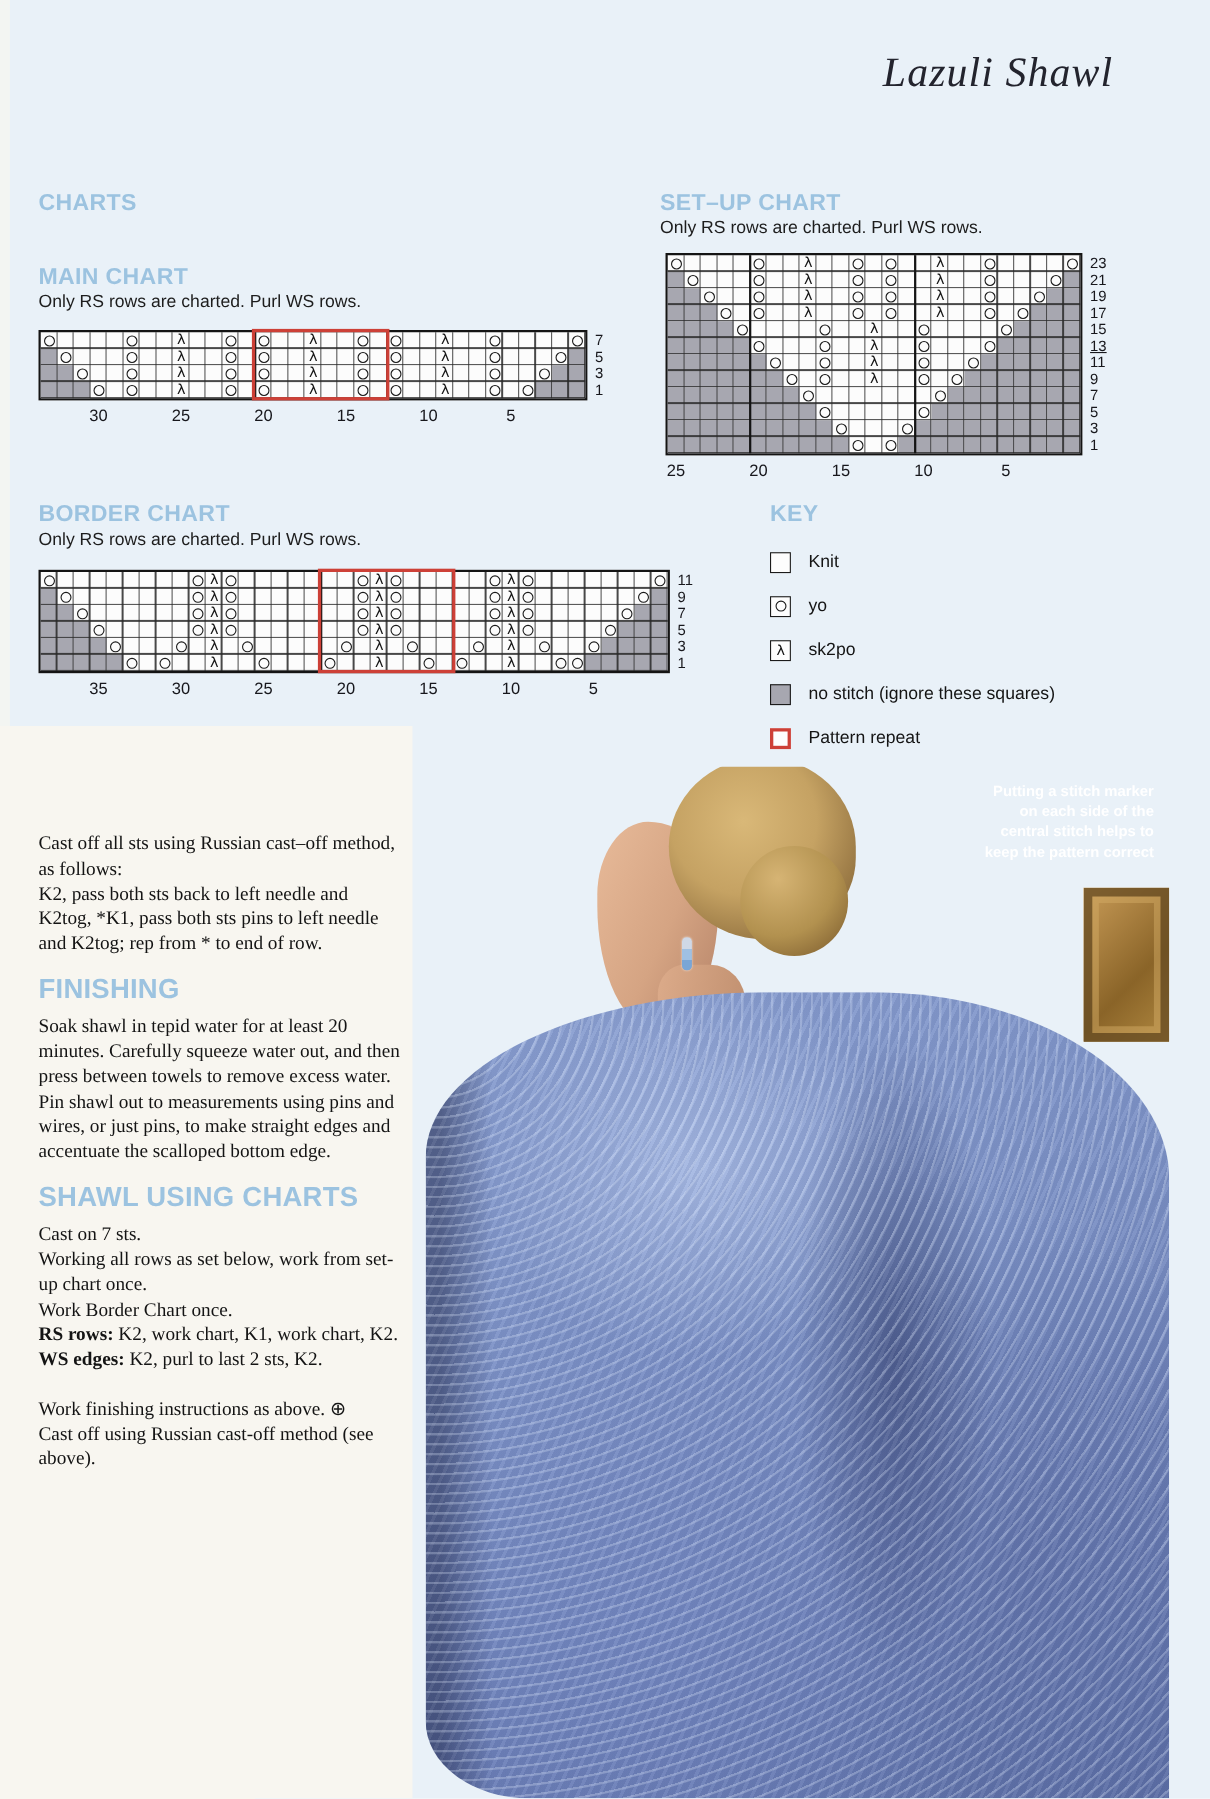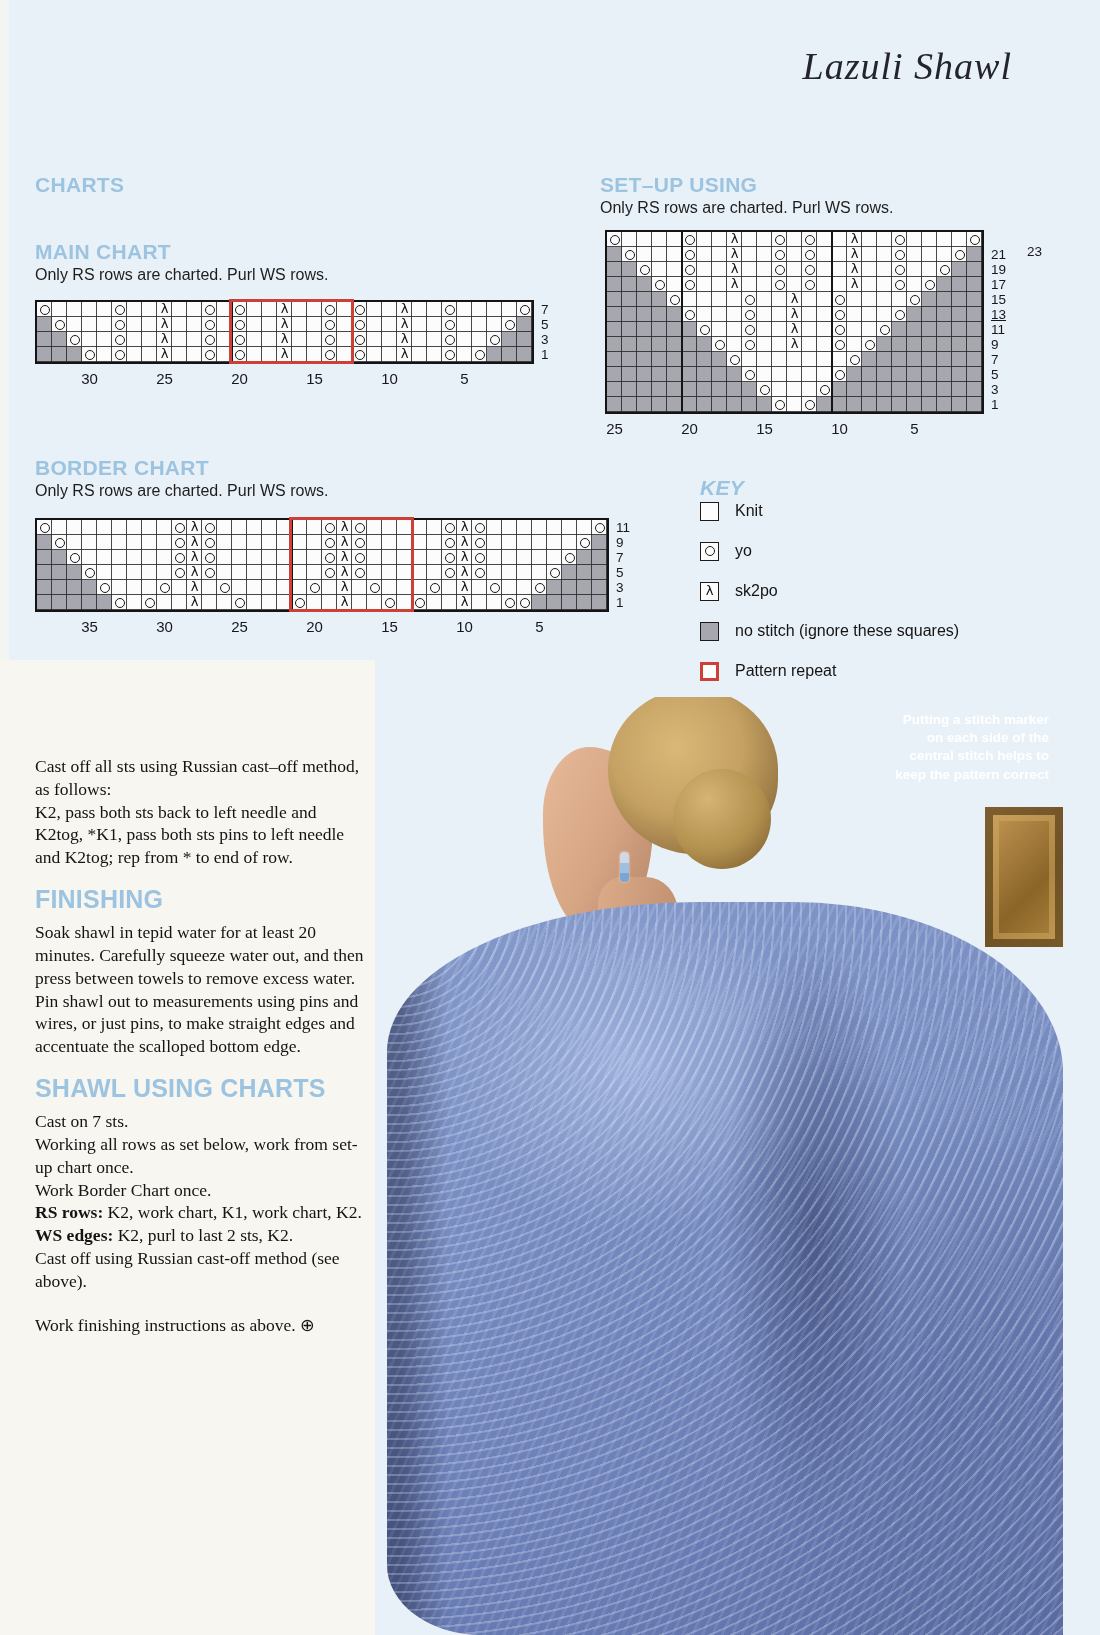--- a/index.html
+++ b/index.html
@@ -246,21 +246,21 @@
         <div class="rowlab" style="left: 504px; top: 45px;">1</div>
         <div class="collab" style="left: 52.5px; top: 68px;">30</div>
         <div class="collab" style="left: 127.5px; top: 68px;">25</div>
         <div class="collab" style="left: 202.5px; top: 68px;">20</div>
         <div class="collab" style="left: 277.5px; top: 68px;">15</div>
         <div class="collab" style="left: 352.5px; top: 68px;">10</div>
         <div class="collab" style="left: 427.5px; top: 68px;">5</div>
       </div>
     </div>
 
-  <div class="blue-h" style="left:600px;top:173px;">SET–UP USING</div>
+  <div class="blue-h" style="left:600px;top:173px;">SET–UP CHART</div>
   <div class="chart-note" style="left:600px;top:199px;">Only RS rows are charted. Purl WS rows.</div>
   <div class="chart" style="left:605px;top:230px;" id="chart-setup">
       <div class="cgrid" style="width: 375px; height: 180px;">
         <div class="cell-g" style="left: 0px; top: 15px; width: 15px; height: 15px;"></div>
         <div class="cell-g" style="left: 360px; top: 15px; width: 15px; height: 15px;"></div>
         <div class="cell-g" style="left: 0px; top: 30px; width: 15px; height: 15px;"></div>
         <div class="cell-g" style="left: 15px; top: 30px; width: 15px; height: 15px;"></div>
         <div class="cell-g" style="left: 345px; top: 30px; width: 15px; height: 15px;"></div>
         <div class="cell-g" style="left: 360px; top: 30px; width: 15px; height: 15px;"></div>
         <div class="cell-g" style="left: 0px; top: 45px; width: 15px; height: 15px;"></div>
@@ -565,21 +565,21 @@
           <div class="yo-circle"></div>
         </div>
         <div class="sym" style="left: 165px; top: 165px;">
           <div class="yo-circle"></div>
         </div>
         <div class="sym" style="left: 195px; top: 165px;">
           <div class="yo-circle"></div>
         </div>
         <div class="divider" style="left: 74px; top: 0px; height: 180px;"></div>
         <div class="divider" style="left: 224px; top: 0px; height: 180px;"></div>
-        <div class="rowlab" style="left: 384px; top: 12px; margin-left: 36px;">23</div>
+        <div class="rowlab" style="left: 384px; top: 0px;">23</div>
         <div class="rowlab" style="left: 384px; top: 15px;">21</div>
         <div class="rowlab" style="left: 384px; top: 30px;">19</div>
         <div class="rowlab" style="left: 384px; top: 45px;">17</div>
         <div class="rowlab" style="left: 384px; top: 60px;">15</div>
         <div class="rowlab" style="left: 384px; top: 75px; text-decoration: underline;">13</div>
         <div class="rowlab" style="left: 384px; top: 90px;">11</div>
         <div class="rowlab" style="left: 384px; top: 105px;">9</div>
         <div class="rowlab" style="left: 384px; top: 120px;">7</div>
         <div class="rowlab" style="left: 384px; top: 135px;">5</div>
         <div class="rowlab" style="left: 384px; top: 150px;">3</div>
@@ -837,21 +837,21 @@
         <div class="collab" style="left: 52.5px; top: 98px;">35</div>
         <div class="collab" style="left: 127.5px; top: 98px;">30</div>
         <div class="collab" style="left: 202.5px; top: 98px;">25</div>
         <div class="collab" style="left: 277.5px; top: 98px;">20</div>
         <div class="collab" style="left: 352.5px; top: 98px;">15</div>
         <div class="collab" style="left: 427.5px; top: 98px;">10</div>
         <div class="collab" style="left: 502.5px; top: 98px;">5</div>
       </div>
     </div>
 
-  <div class="blue-h" style="left:700px;top:476px;font-style:italic;">KEY</div>
+  <div class="blue-h" style="left:700px;top:456px;">KEY</div>
   <div id="key-items">
       <div class="key-row" style="left: 700px; top: 500px; position: absolute;">
         <div class="key-sq"></div>
         <span class="key-label">Knit</span>
       </div>
       <div class="key-row" style="left: 700px; top: 540px; position: absolute;">
         <div class="key-sq">
           <div class="yo-circle"></div>
         </div>
         <span class="key-label">yo</span>
@@ -877,22 +877,22 @@
       <div class="article-p">K2, pass both sts back to left needle and K2tog, *K1, pass both sts pins to left needle and K2tog; rep from * to end of row.</div>
       <div class="article-h">FINISHING</div>
       <div class="article-p">Soak shawl in tepid water for at least 20 minutes. Carefully squeeze water out, and then press between towels to remove excess water.</div>
       <div class="article-p">Pin shawl out to measurements using pins and wires, or just pins, to make straight edges and accentuate the scalloped bottom edge.</div>
       <div class="article-h">SHAWL USING CHARTS</div>
       <div class="article-p">Cast on 7 sts.</div>
       <div class="article-p">Working all rows as set below, work from set-up chart once.</div>
       <div class="article-p">Work Border Chart once.</div>
       <div class="article-p"><b>RS rows:</b> K2, work chart, K1, work chart, K2.</div>
       <div class="article-p"><b>WS edges:</b> K2, purl to last 2 sts, K2.</div>
+      <div class="article-p gap">Work finishing instructions as above. ⊕</div>
       <div class="article-p">Cast off using Russian cast-off method (see above).</div>
-      <div class="article-p gap">Work finishing instructions as above. ⊕</div>
     </div>
 
   <div class="photo">
     <div class="frame"></div>
     <div class="face"></div>
     <div class="neck"></div>
     <div class="hair"></div>
     <div class="bun"></div>
     <div class="earring"></div>
     <div class="shawl"></div>

